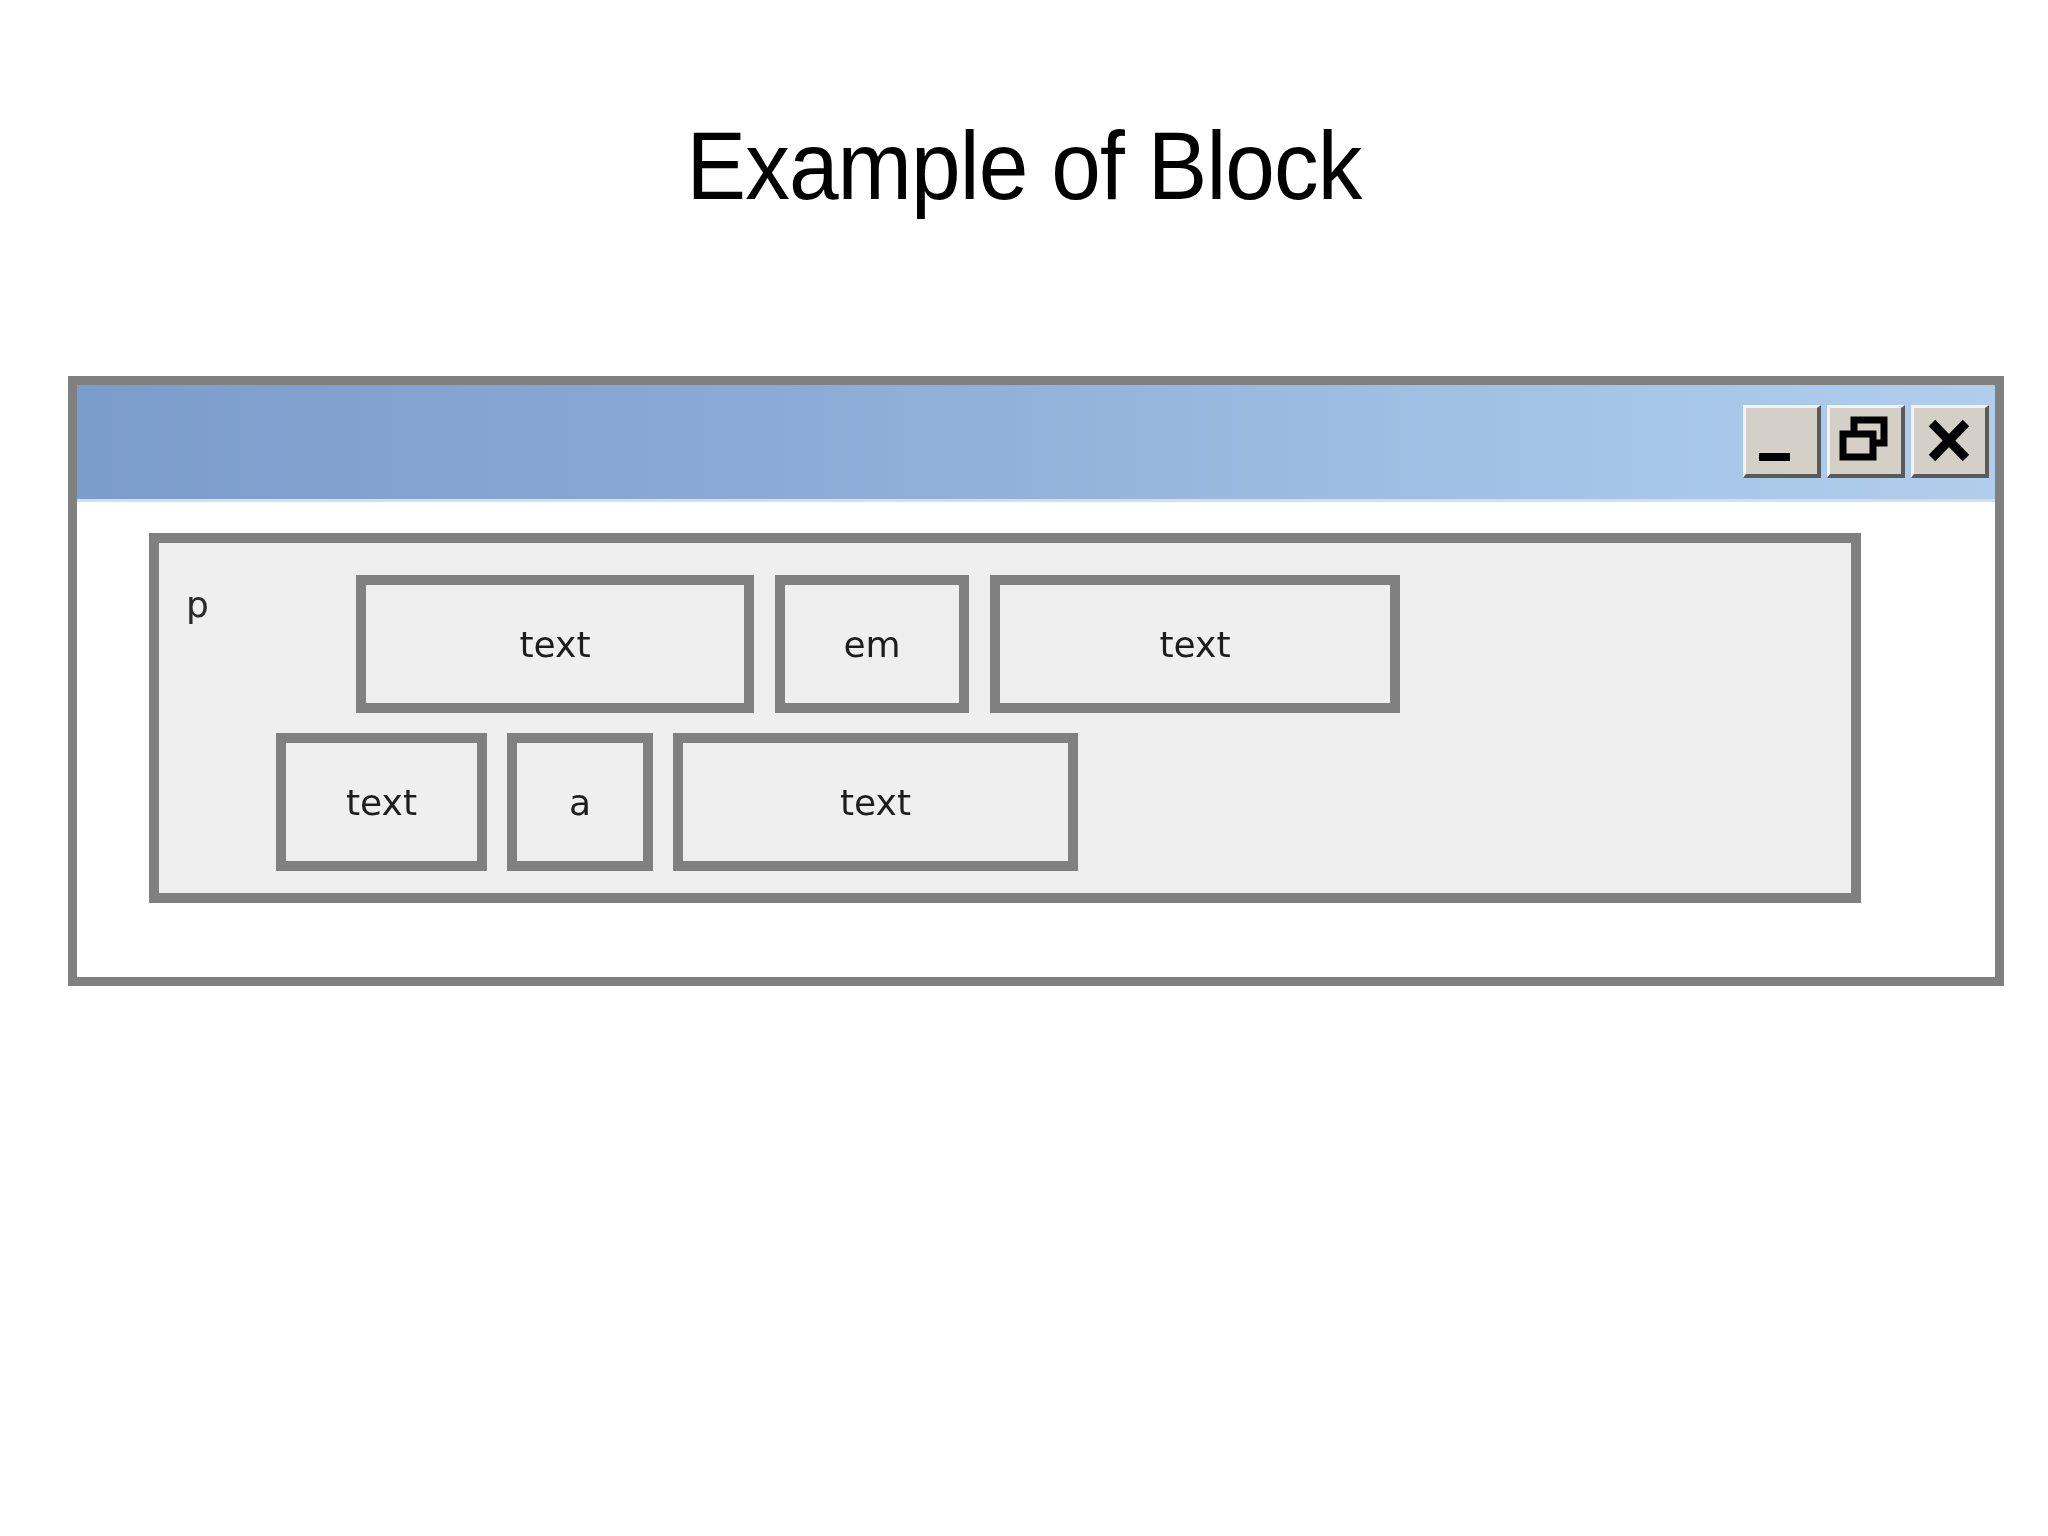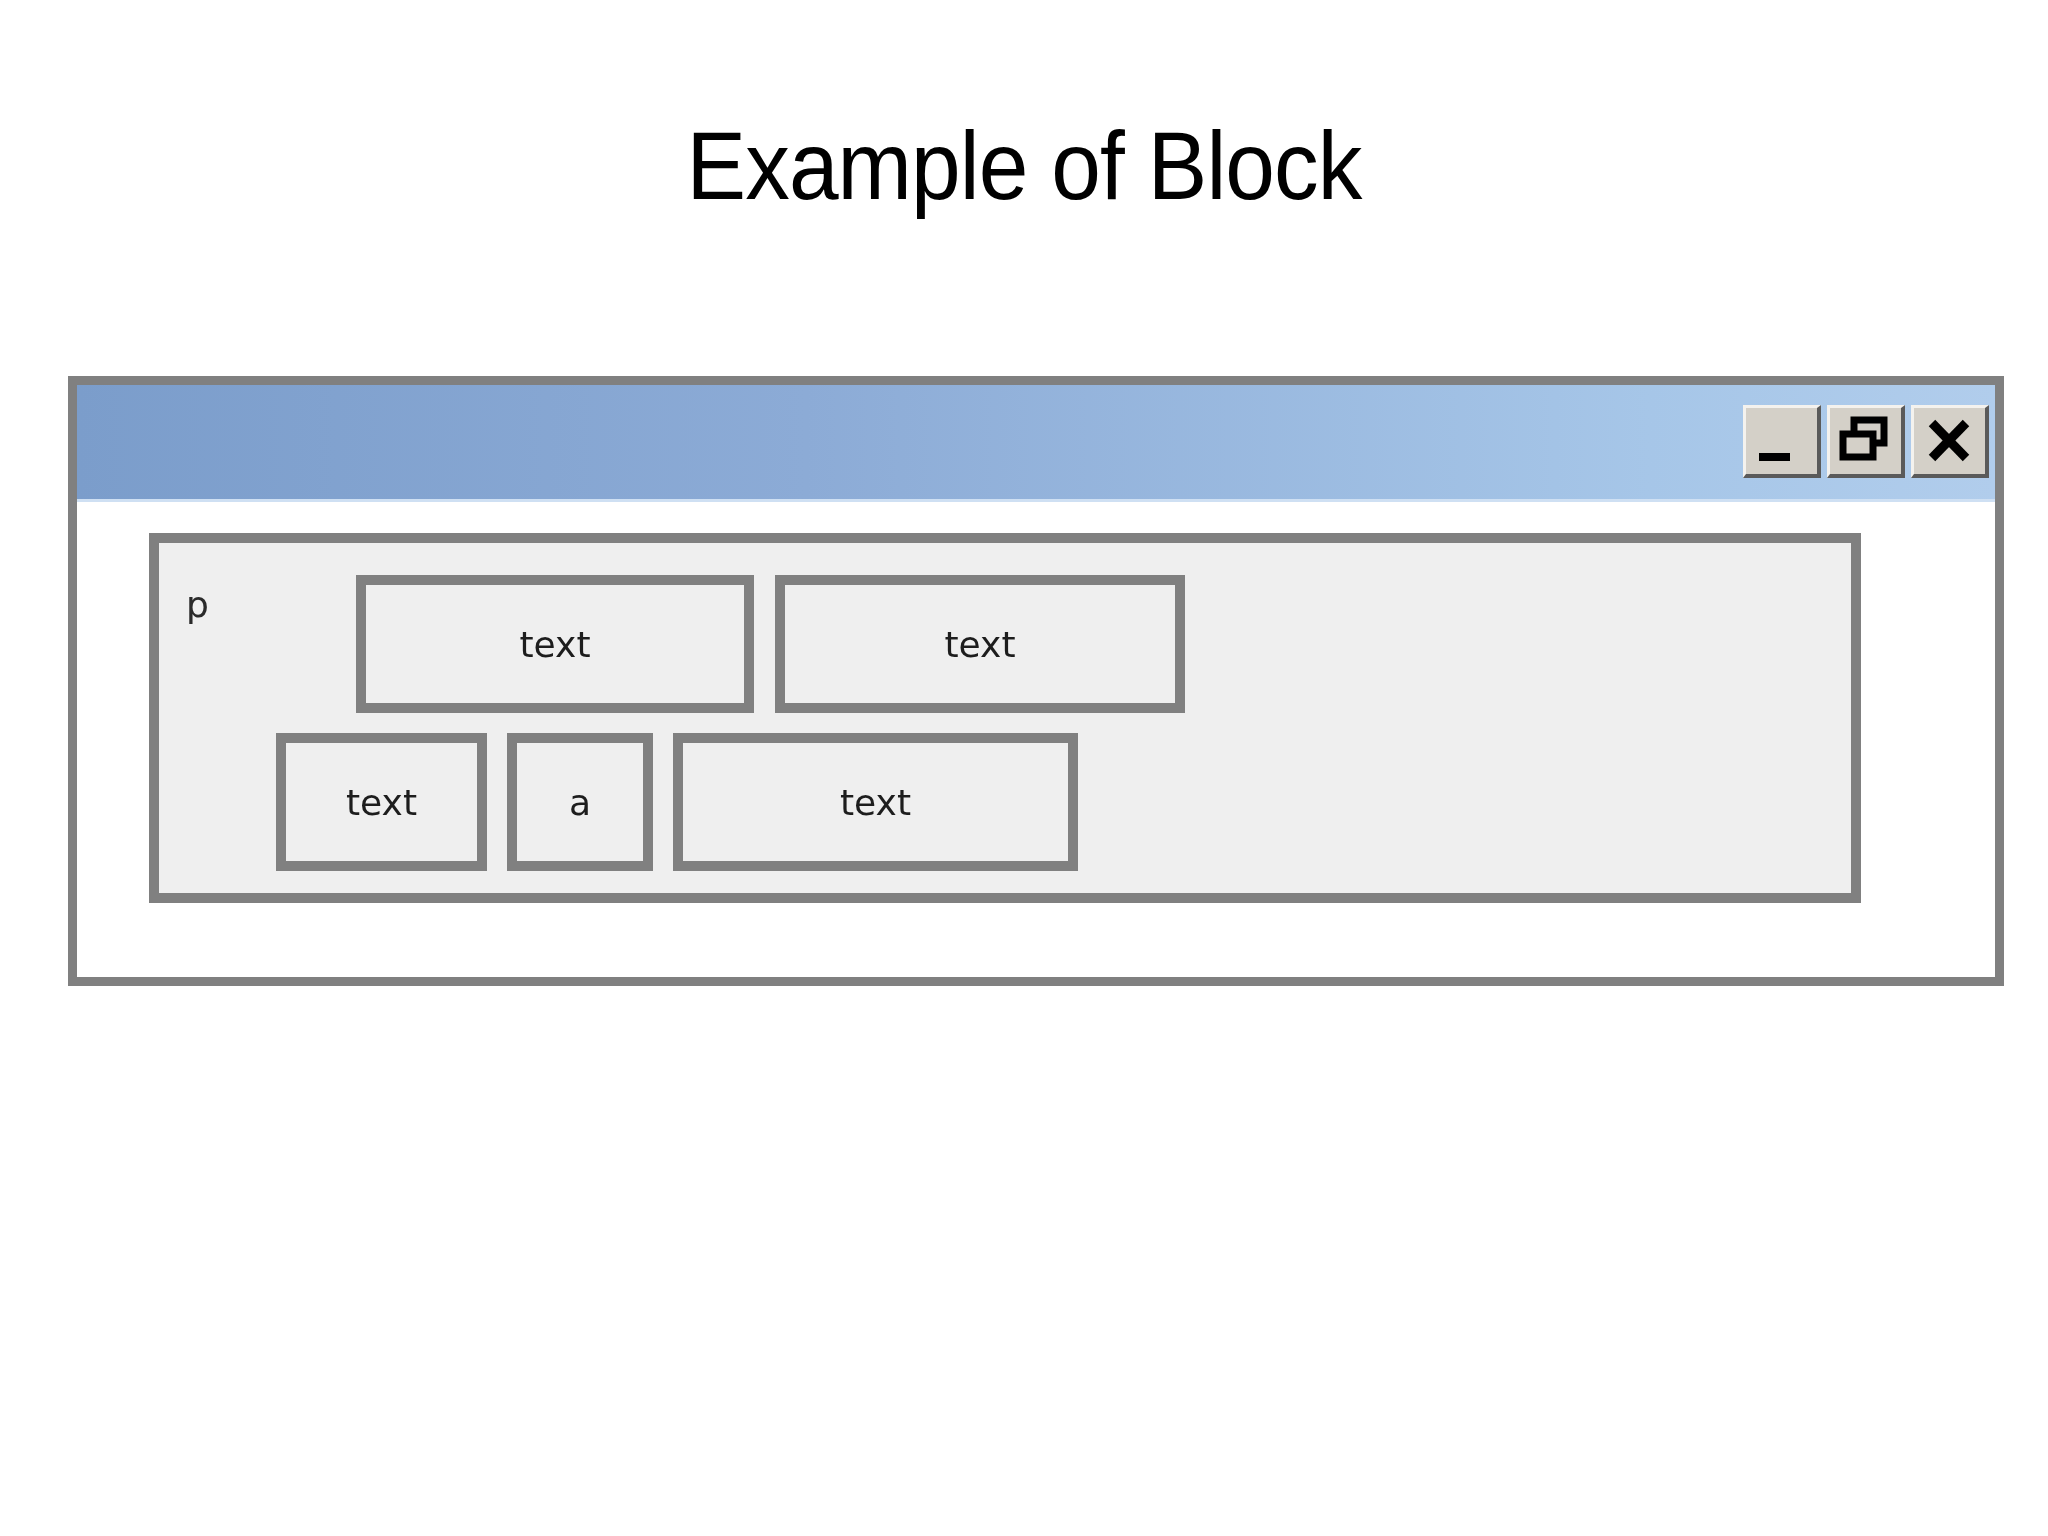--- a/index.html
+++ b/index.html
@@ -170,20 +170,21 @@
   </div>
 
   <div class="p-block">
 
     <span class="p-label">p</span>
 
     <div class="rows">
 
       <div class="row row-1">
         <div class="inline-box b-w1">text</div>
+        <div class="inline-box b-w2">em</div>
         <div class="inline-box b-w3">text</div>
       </div>
 
       <div class="row row-2">
         <div class="inline-box b-w4">text</div>
         <div class="inline-box b-w5">a</div>
         <div class="inline-box b-w6">text</div>
       </div>
 
     </div>

